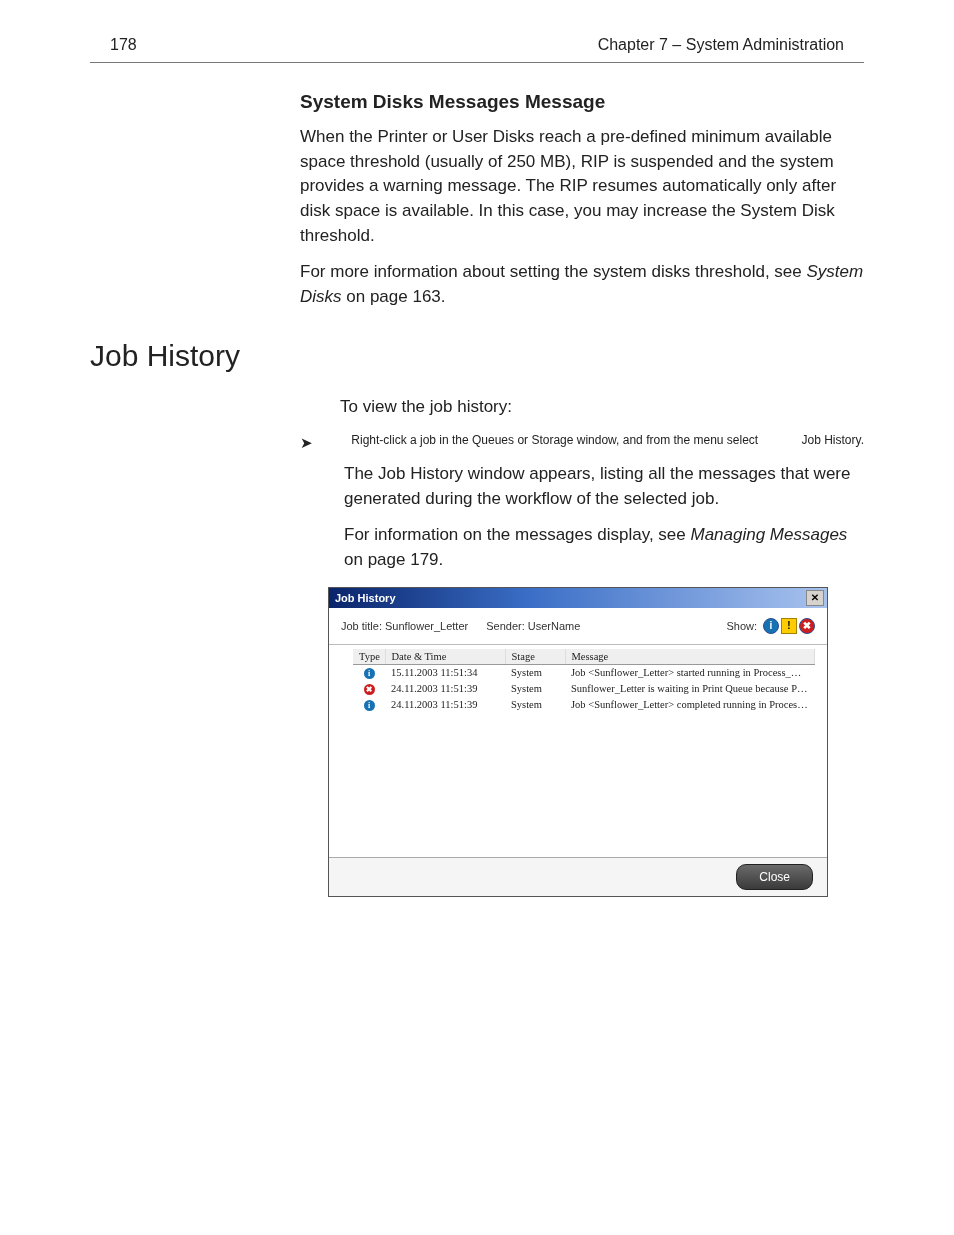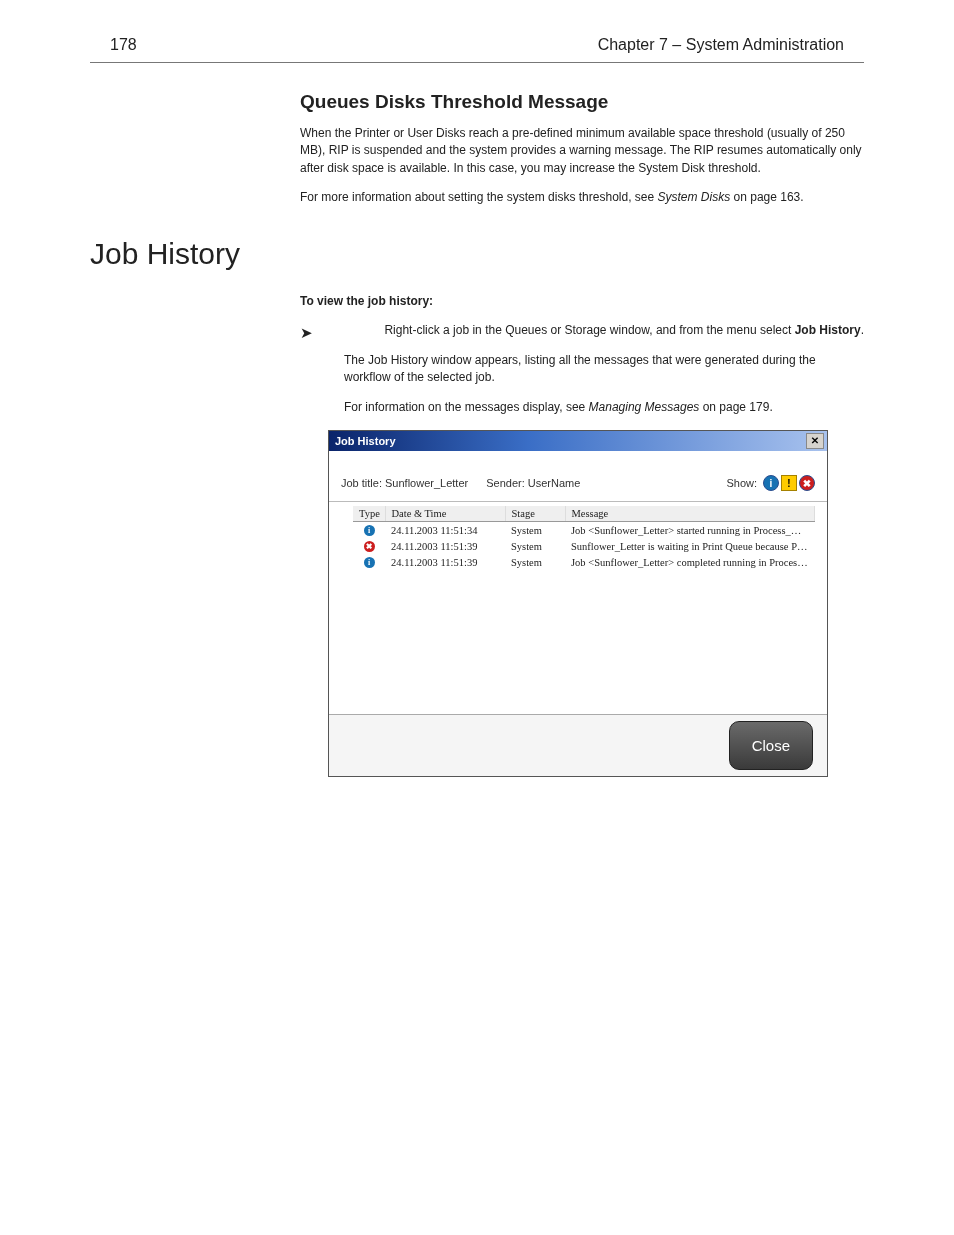--- a/index.html
+++ b/index.html
@@ -25,33 +25,33 @@
   }
   .content-col {
     margin-left: 210px;
   }
   .subheading {
     font-size: 19px;
     font-weight: 600;
     margin-bottom: 12px;
   }
   .para {
-    font-size: 12px;
+    font-size: 17px;
     line-height: 1.45;
     margin-bottom: 12px;
   }
   .para .italic { font-style: italic; }
   .section-heading {
     font-size: 30px;
     font-weight: 300;
     margin-left: 0;
     margin-top: 30px;
     margin-bottom: 22px;
   }
-  .bold { font-weight: 700; }
+  .bold { font-weight: 400; margin-left: 40px; }
   .step-row {
     display: flex;
     align-items: flex-start;
     margin-bottom: 10px;
   }
   .step-bullet {
     width: 28px;
     flex: 0 0 28px;
     font-size: 15px;
     padding-top: 2px;
@@ -93,21 +93,21 @@
     font-size: 10px;
     font-weight: bold;
     color: #000;
     line-height: 1;
     cursor: pointer;
   }
   .dlg-toolbar {
     display: flex;
     align-items: center;
     justify-content: space-between;
-    padding: 24px 12px 10px 12px;
+    padding: 10px 12px 10px 12px;
     font-size: 11px;
     border-bottom: 1px solid #bbb;
     color: #333;
   }
   .dlg-tb-left { display: flex; gap: 18px; }
   .dlg-tb-right { display: flex; align-items: center; gap: 6px; justify-content: space-between; }
   .filter-icons { display: flex; gap: 2px; }
   .fi {
     width: 14px; height: 14px;
     display: inline-flex; align-items: center; justify-content: center;
@@ -158,38 +158,38 @@
   .dlg-footer {
     border-top: 1px solid #aaa;
     padding: 6px 14px;
     display:flex;
     justify-content:flex-end;
     background:#f5f5f5;
   }
   .btn-close {
     background: linear-gradient(#6a6a6a,#3a3a3a);
     color:#fff;
-    font-size:15px;
-    padding: 15px 22px;
+    font-size:12px;
+    padding: 5px 22px;
     border-radius: 10px;
     border: 1px solid #222;
     cursor: pointer;
   }
 </style>
 </head>
 <body>
 
 <div class="page">
   <div class="header-row">
     <span>178</span>
     <span>Chapter 7 – System Administration</span>
   </div>
 
   <div class="content-col">
-    <div class="subheading">Queues Disks Threshold Message</div>
+    <div class="subheading">System Disks Messages Message</div>
     <div class="para">When the Printer or User Disks reach a pre-defined minimum available space threshold (usually of 250 MB), RIP is suspended and the system provides a warning message. The RIP resumes automatically only after disk space is available. In this case, you may increase the System Disk threshold.</div>
     <div class="para">
       <span>For more information about setting the system disks threshold, see </span><span class="italic">System Disks</span><span> on page 163.</span>
     </div>
   </div>
 
   <div class="section-heading">Job History</div>
 
   <div class="content-col">
     <div class="para bold">To view the job history:</div>
@@ -238,21 +238,21 @@
               <tr>
                 <th>Type</th>
                 <th>Date &amp; Time</th>
                 <th>Stage</th>
                 <th>Message</th>
               </tr>
             </thead>
             <tbody id="tbody">
                 <tr>
                   <td style="text-align: center;"><span class="row-icon ri-info">i</span></td>
-                  <td>24.11.2003 11:51:34</td>
+                  <td>15.11.2003 11:51:34</td>
                   <td>System</td>
                   <td>Job &lt;Sunflower_Letter&gt; started running in Process_Queue.</td>
                 </tr>
                 <tr>
                   <td style="text-align: center;"><span class="row-icon ri-err">✖</span></td>
                   <td>24.11.2003 11:51:39</td>
                   <td>System</td>
                   <td>Sunflower_Letter is waiting in Print Queue because Print Engine i...</td>
                 </tr>
                 <tr>

